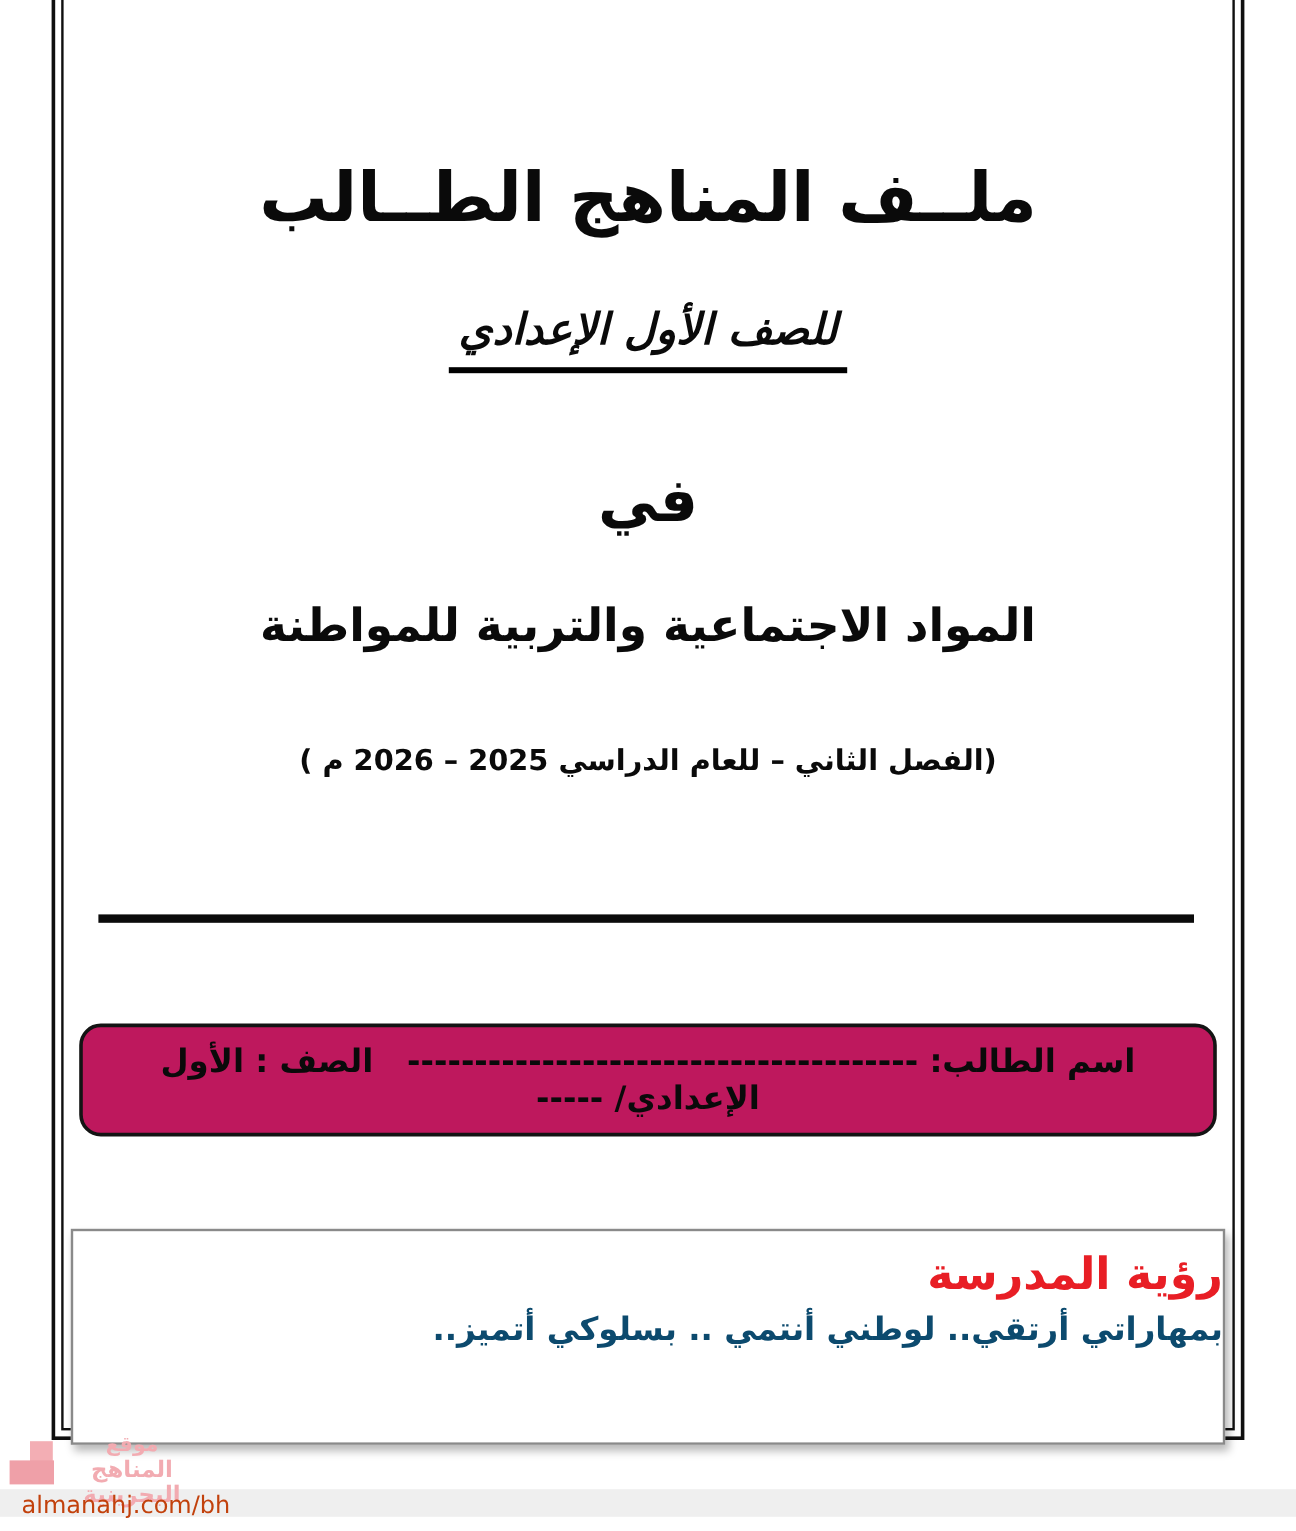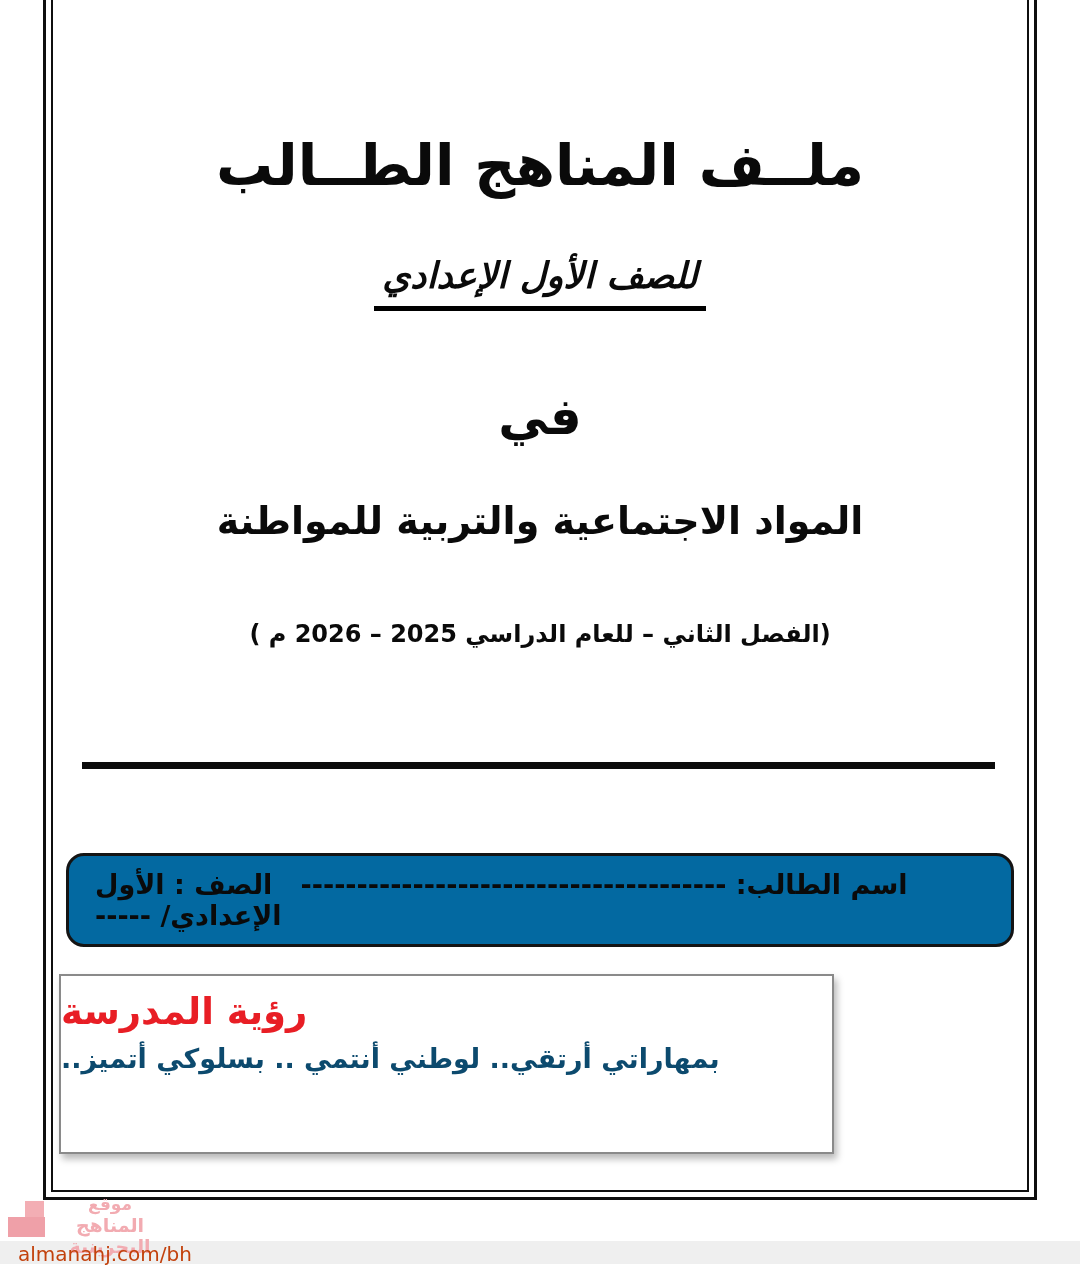--- a/index.html
+++ b/index.html
@@ -40,33 +40,33 @@
   .term { top: 620px; font-size: 24px; direction: rtl; }
   .divider {
     position: absolute; left: 82px; top: 762px;
     width: 913px; height: 7px; background: #0b0b0b;
   }
   .name-box {
     position: absolute; left: 66px; top: 853px;
     width: 948px; height: 94px;
     border: 3px solid #141414; border-radius: 18px;
     display: flex; align-items: center;
-    direction: rtl; text-align: left;
+    direction: rtl; text-align: center;
     padding: 0 26px;
     font-size: 27px; font-weight: bold;
     white-space: pre-wrap;
-    background: #0369a1;
+    background: #be185d;
   }
   .vision-box {
-    position: absolute; left: 59px; top: 974px;
-    width: 775px; height: 180px;
+    position: absolute; left: 59px; top: 1024px;
+    width: 962px; height: 180px;
     border: 2px solid #8a8a8a;
     background: #ffffff;
     box-shadow: 3px 5px 7px rgba(0,0,0,0.28);
-    text-align: left; direction: rtl;
+    text-align: right; direction: rtl;
     padding-top: 14px;
   }
   .vision-title { font-size: 37px; font-weight: bold; color: #e81e25; }
   .vision-text  { font-size: 27px; font-weight: bold; color: #0c4a6e; margin-top: 10px; }
   
   .wm-band {
     position: absolute; left: 0; top: 1241px;
     width: 100%; height: 23px; background: #efefef;
   }
   .wm-sq-top {

